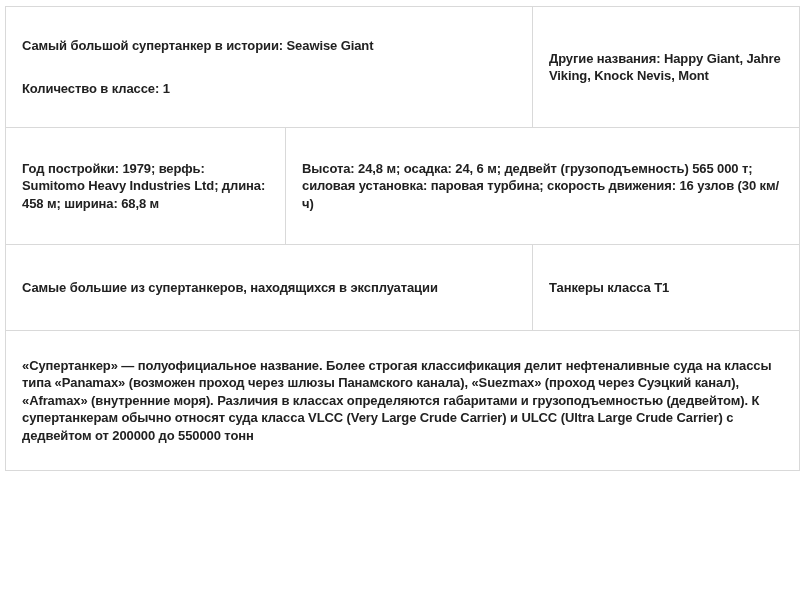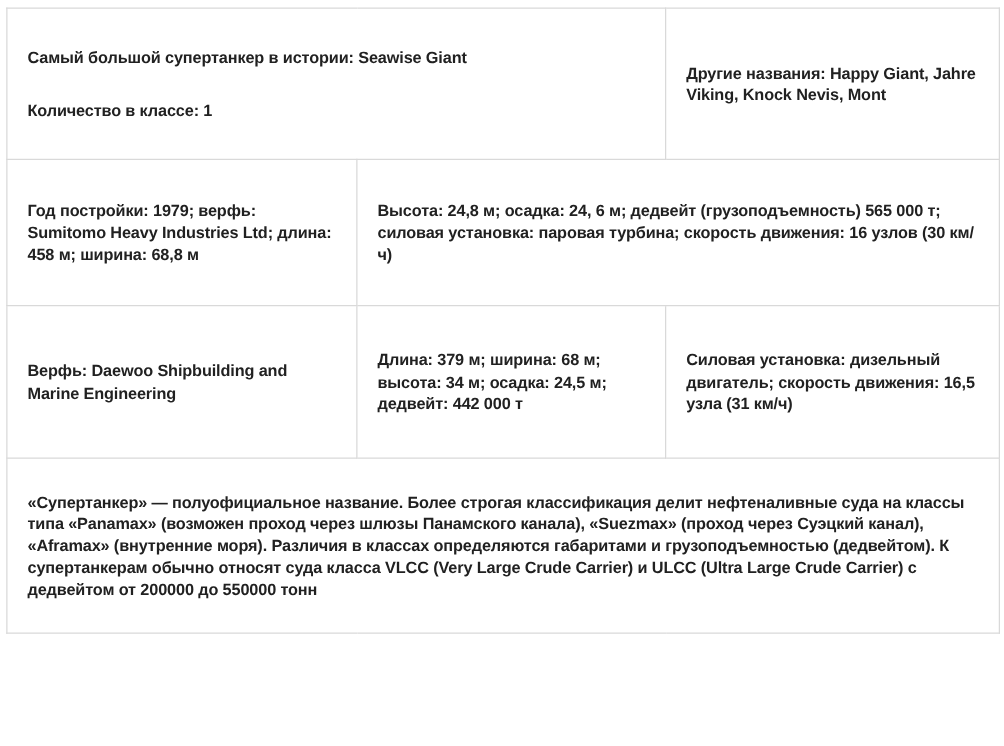--- a/index.html
+++ b/index.html
@@ -60,23 +60,22 @@
         <td colspan="2">
           <div>Самый большой супертанкер в истории: Seawise Giant</div>
           <div class="para-gap">Количество в классе: 1</div>
         </td>
         <td class="center">Другие названия: Happy Giant, Jahre Viking, Knock Nevis, Mont</td>
       </tr>
       <tr class="r2">
         <td>Год постройки: 1979; верфь: Sumitomo Heavy Industries Ltd; длина: 458 м; ширина: 68,8 м</td>
         <td colspan="2" class="center">Высота: 24,8 м; осадка: 24, 6 м; дедвейт (грузоподъемность) 565 000 т; силовая установка: паровая турбина; скорость движения: 16 узлов (30 км/ч)</td>
       </tr>
-      <tr class="r4">
-        <td>Верфь: Daewoo Shipbuilding and Marine Engineering</td>
-        <td class="center">Длина: 379 м; ширина: 68 м; высота: 34 м; осадка: 24,5 м; дедвейт: 442 000 т</td>
-        <td class="center">Силовая установка: дизельный двигатель; скорость движения: 16,5 узла (31 км/ч)</td>
+      <tr class="r3">
+        <td colspan="2">Самые большие из супертанкеров, находящихся в эксплуатации</td>
+        <td class="center">Танкеры класса Т1</td>
       </tr>
       <tr class="r5">
         <td colspan="3">«Супертанкер» — полуофициальное название. Более строгая классификация делит нефтеналивные суда на классы типа «Panamax» (возможен проход через шлюзы Панамского канала), «Suezmax» (проход через Суэцкий канал), «Aframax» (внутренние моря). Различия в классах определяются габаритами и грузоподъемностью (дедвейтом). К супертанкерам обычно относят суда класса VLCC (Very Large Crude Carrier) и ULCC (Ultra Large Crude Carrier) с дедвейтом от 200000 до 550000 тонн</td>
       </tr>
     </tbody>
   </table>
 </div>
 
 </body></html>

